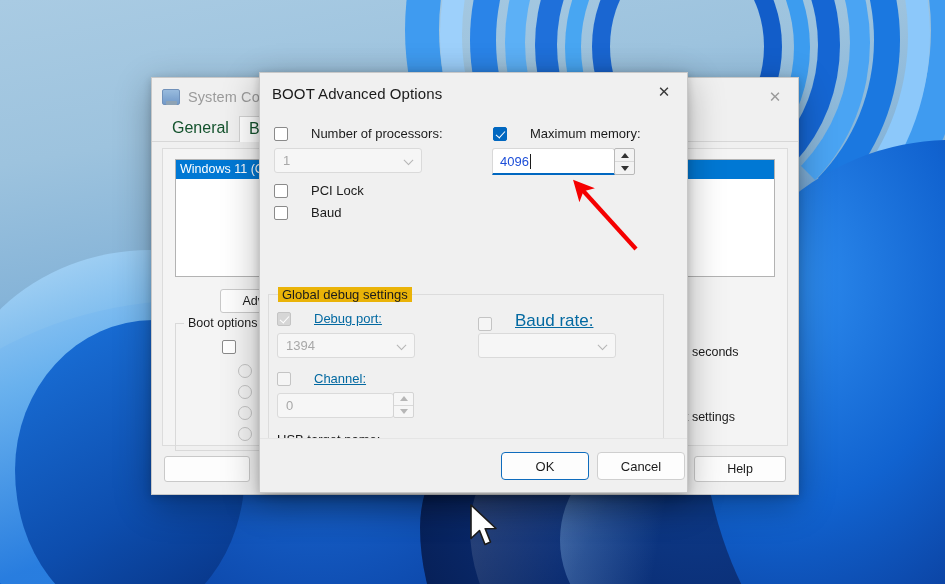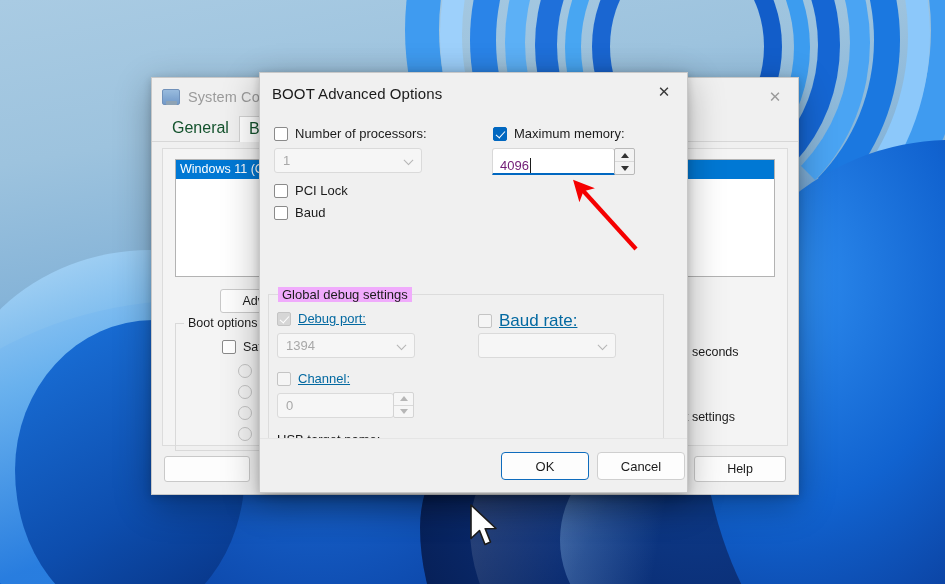--- a/index.html
+++ b/index.html
@@ -160,21 +160,21 @@
     background: #f4f4f4;
     padding: 0 4px;
     font-size: 12.5px;
     color: #1b1b1b;
     white-space: nowrap;
   }
   #bootoptions {
     left: 12px; top: 174px;
     width: 300px; height: 128px;
   }
-  .cb-row { display: flex; align-items: center; margin: 0; }
+  .cb-row { display: flex; align-items: flex-end; margin: 0; gap: 16px; }
   .cbox {
     width: 14px; height: 14px;
     border: 1px solid #8a8a8a;
     background: #ffffff;
     border-radius: 2px;
     flex: 0 0 auto;
   }
   .cbox.disabled { border-color: #c4c4c4; background: #f5f5f5; }
   .cbox.checked {
     background: #0067c0;
@@ -284,22 +284,22 @@
     border-bottom: 1.4px solid #b5b5b5;
   }
   .textbox-active {
     position: absolute;
     height: 27px;
     background: #ffffff;
     border: 1px solid #d8d8d8;
     border-bottom: 2px solid #0067c0;
     border-radius: 3px 3px 0 0;
     font-size: 13px;
-    color: #701a75;
-    display: flex; align-items: flex-end;
+    color: #1d4ed8;
+    display: flex; align-items: center;
     padding-left: 7px;
   }
   .caret {
     display: inline-block;
     width: 1px; height: 15px;
     background: #1b1b1b;
     margin-left: 1px;
   }
   .textbox-disabled {
     position: absolute;
@@ -339,21 +339,21 @@
 
   #globaldebug {
     position: absolute;
     left: 8px; top: 181px;
     width: 396px; height: 190px;
     border: 1px solid #dcdcdc;
   }
   #globaldebug > .gb-legend {
     position: absolute;
     top: -8px; left: 9px;
-    background: #f0abfc;
+    background: #eab308;
     padding: 0 4px;
     font-size: 13px;
     color: #1b1b1b;
     white-space: nowrap;
   }
   .lbl { position: absolute; font-size: 13px; color: #1b1b1b; white-space: nowrap; }
 
   
   #redarrow { position: absolute; left: 0; top: 0; z-index: 60; pointer-events: none; }
 

